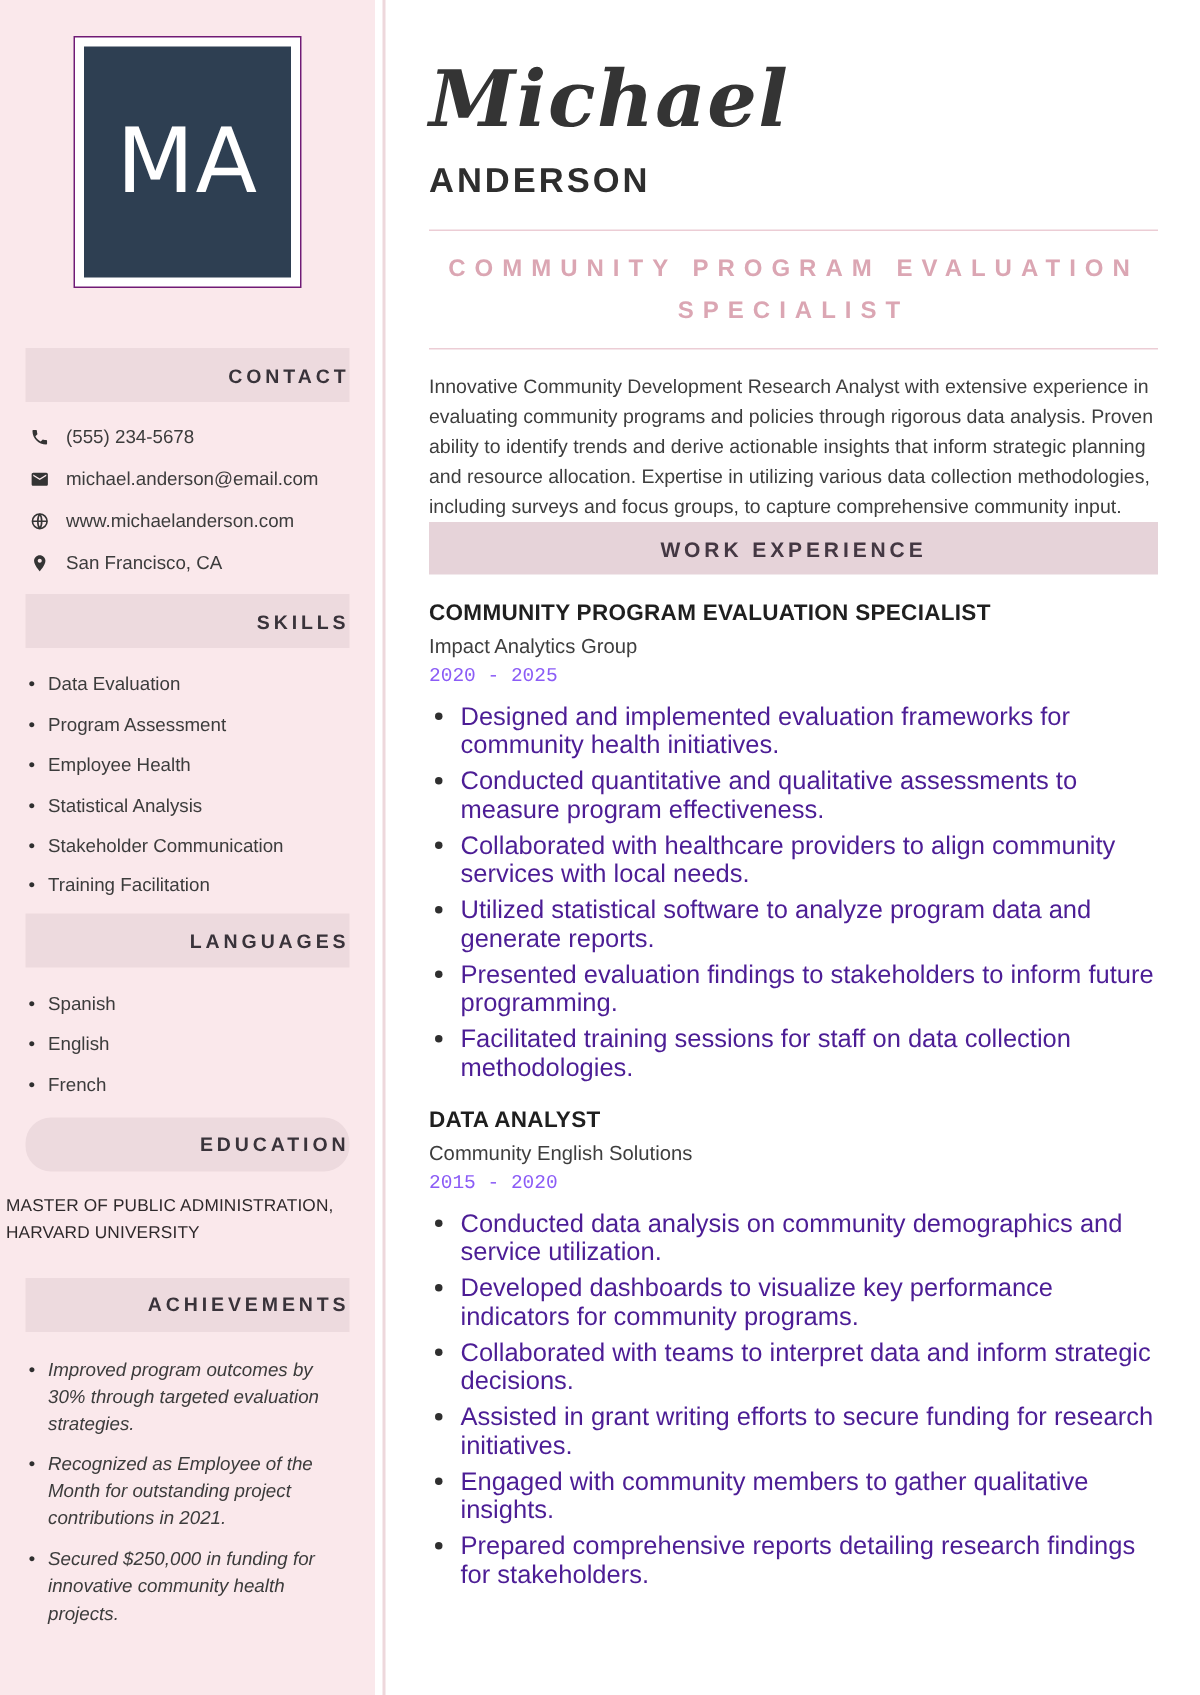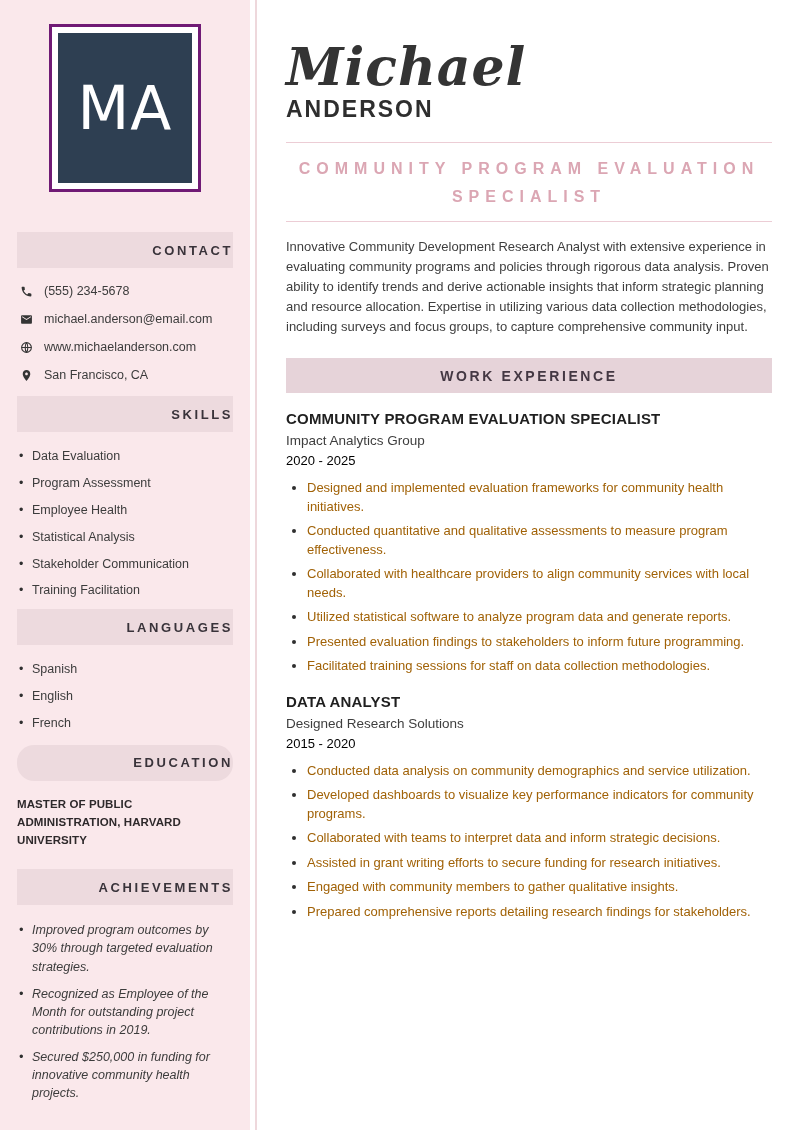--- a/index.html
+++ b/index.html
@@ -21,21 +21,21 @@
   }
   .side-divider {
     width:7px; flex-shrink:0;
     background:#ffffff;
     border-right:2px solid #eed8dc;
   }
   .monogram-frame {
     width:152px; height:168px;
     margin:24px auto 0;
     background:#ffffff;
-    border:3px solid #701a75;
+    border:1px solid #701a75;
     padding:6px;
   }
   .monogram-box {
     width:100%; height:100%;
     background:#2e3f52;
     display:flex; align-items:center; justify-content:center;
   }
   .monogram-box span {
     font-family:"DejaVu Sans", sans-serif;
     font-size:60px; font-weight:400; color:#ffffff; letter-spacing:1px;
@@ -64,68 +64,68 @@
   .side-list { margin:16px 14px 0 18px; list-style:none; }
   .side-list li {
     position:relative; padding-left:14px;
     font-size:12.5px; line-height:1.35; color:#3c3c3c;
     margin-bottom:10px;
   }
   .side-list li::before { content:"•"; position:absolute; left:1px; top:0; color:#2f2f2f; }
   .ach-list li { line-height:1.45; margin-bottom:9px;font-style:italic; }
 
   .edu-text {
-    margin:15px 17px 0;
-    font-size:11.5px; font-weight:700; line-height:1.55;
+    margin:15px 4px 0;
+    font-size:11.5px; font-weight:400; line-height:1.55;
     letter-spacing:0.1px; color:#2e292b;
   }
 
   
   .main {
     flex:1;
     padding:26px 28px 0 29px;
   }
   .first-name {
     font-family:"DejaVu Serif", serif;
     font-style:italic; font-weight:600;
     font-size:52px; line-height:1.1; color:#343434;
     letter-spacing:1px;
     margin-top:12px;
   }
   .last-name {
     font-size:23px; font-weight:700; letter-spacing:2px;
-    color:#2e2e2e; margin-top:1px;
+    color:#2e2e2e; margin-top:12px;
   }
   .pink-line { border:0; border-top:1px solid #eccdd5; margin-top:19px; }
   .pink-line.second { margin-top:10px; }
   .role-title {
     margin-top:12px;
     text-align:center;
     font-size:16px; font-weight:700; letter-spacing:6px;
     line-height:1.75; color:#dba6b3;
   }
   .summary {
     margin-top:15px;
     font-size:13px; line-height:20px; color:#3e3e3e;
   }
   .work-band {
-    margin-top:21px; height:35px;
+    height:35px;
     background:#e6d3d9;
     display:flex; align-items:center; justify-content:center;
     font-size:14px; font-weight:700; letter-spacing:2.6px; color:#443843;
   }
   .job { margin-top:17px; }
   .job-heading {
     font-size:15px; font-weight:700; letter-spacing:0.2px; color:#1f1f1f;
   }
   .job-company { font-size:13.5px; color:#3e3e3e; margin-top:6px; }
-  .job-dates { font-size:13px; color:#000000; margin-top:5px; }
+  .job-dates { font-size:13px; color:#8b5cf6; margin-top:5px;font-family:Liberation Mono, monospace; }
   .job-bullets { margin-top:11px; padding-left:21px; }
   .job-bullets li {
-    font-size:13px; line-height:18.5px; color:#a16207;
+    font-size:17px; line-height:18.5px; color:#4c1d95;
     margin-bottom:6px;
   }
   .job-bullets li::marker { color:#2f2f2f; }
 </style>
 </head>
 <body>
 
 <div class="page">
 
   <aside class="sidebar">
@@ -196,21 +196,21 @@
       <span>EDUCATION</span>
     </div>
     <p class="edu-text">MASTER OF PUBLIC ADMINISTRATION, HARVARD UNIVERSITY</p>
 
     <div class="side-band band-ach">
       <span>ACHIEVEMENTS</span>
     </div>
     <ul class="side-list ach-list">
 
     <li>Improved program outcomes by 30% through targeted evaluation strategies.</li>
-        <li>Recognized as Employee of the Month for outstanding project contributions in 2019.</li>
+        <li>Recognized as Employee of the Month for outstanding project contributions in 2021.</li>
         <li>Secured $250,000 in funding for innovative community health projects.</li>
       </ul>
 
   </aside>
 
   <div class="side-divider"></div>
 
   <main class="main">
 
     <h1 class="first-name">Michael</h1>
@@ -236,21 +236,21 @@
           <li>Conducted quantitative and qualitative assessments to measure program effectiveness.</li>
           <li>Collaborated with healthcare providers to align community services with local needs.</li>
           <li>Utilized statistical software to analyze program data and generate reports.</li>
           <li>Presented evaluation findings to stakeholders to inform future programming.</li>
           <li>Facilitated training sessions for staff on data collection methodologies.</li>
         </ul>
     </section>
 
     <section class="job">
       <h3 class="job-heading">DATA ANALYST</h3>
-      <div class="job-company">Designed Research Solutions</div>
+      <div class="job-company">Community English Solutions</div>
       <div class="job-dates">2015 - 2020</div>
       <ul class="job-bullets">
 
       <li>Conducted data analysis on community demographics and service utilization.</li>
           <li>Developed dashboards to visualize key performance indicators for community programs.</li>
           <li>Collaborated with teams to interpret data and inform strategic decisions.</li>
           <li>Assisted in grant writing efforts to secure funding for research initiatives.</li>
           <li>Engaged with community members to gather qualitative insights.</li>
           <li>Prepared comprehensive reports detailing research findings for stakeholders.</li>
         </ul>

